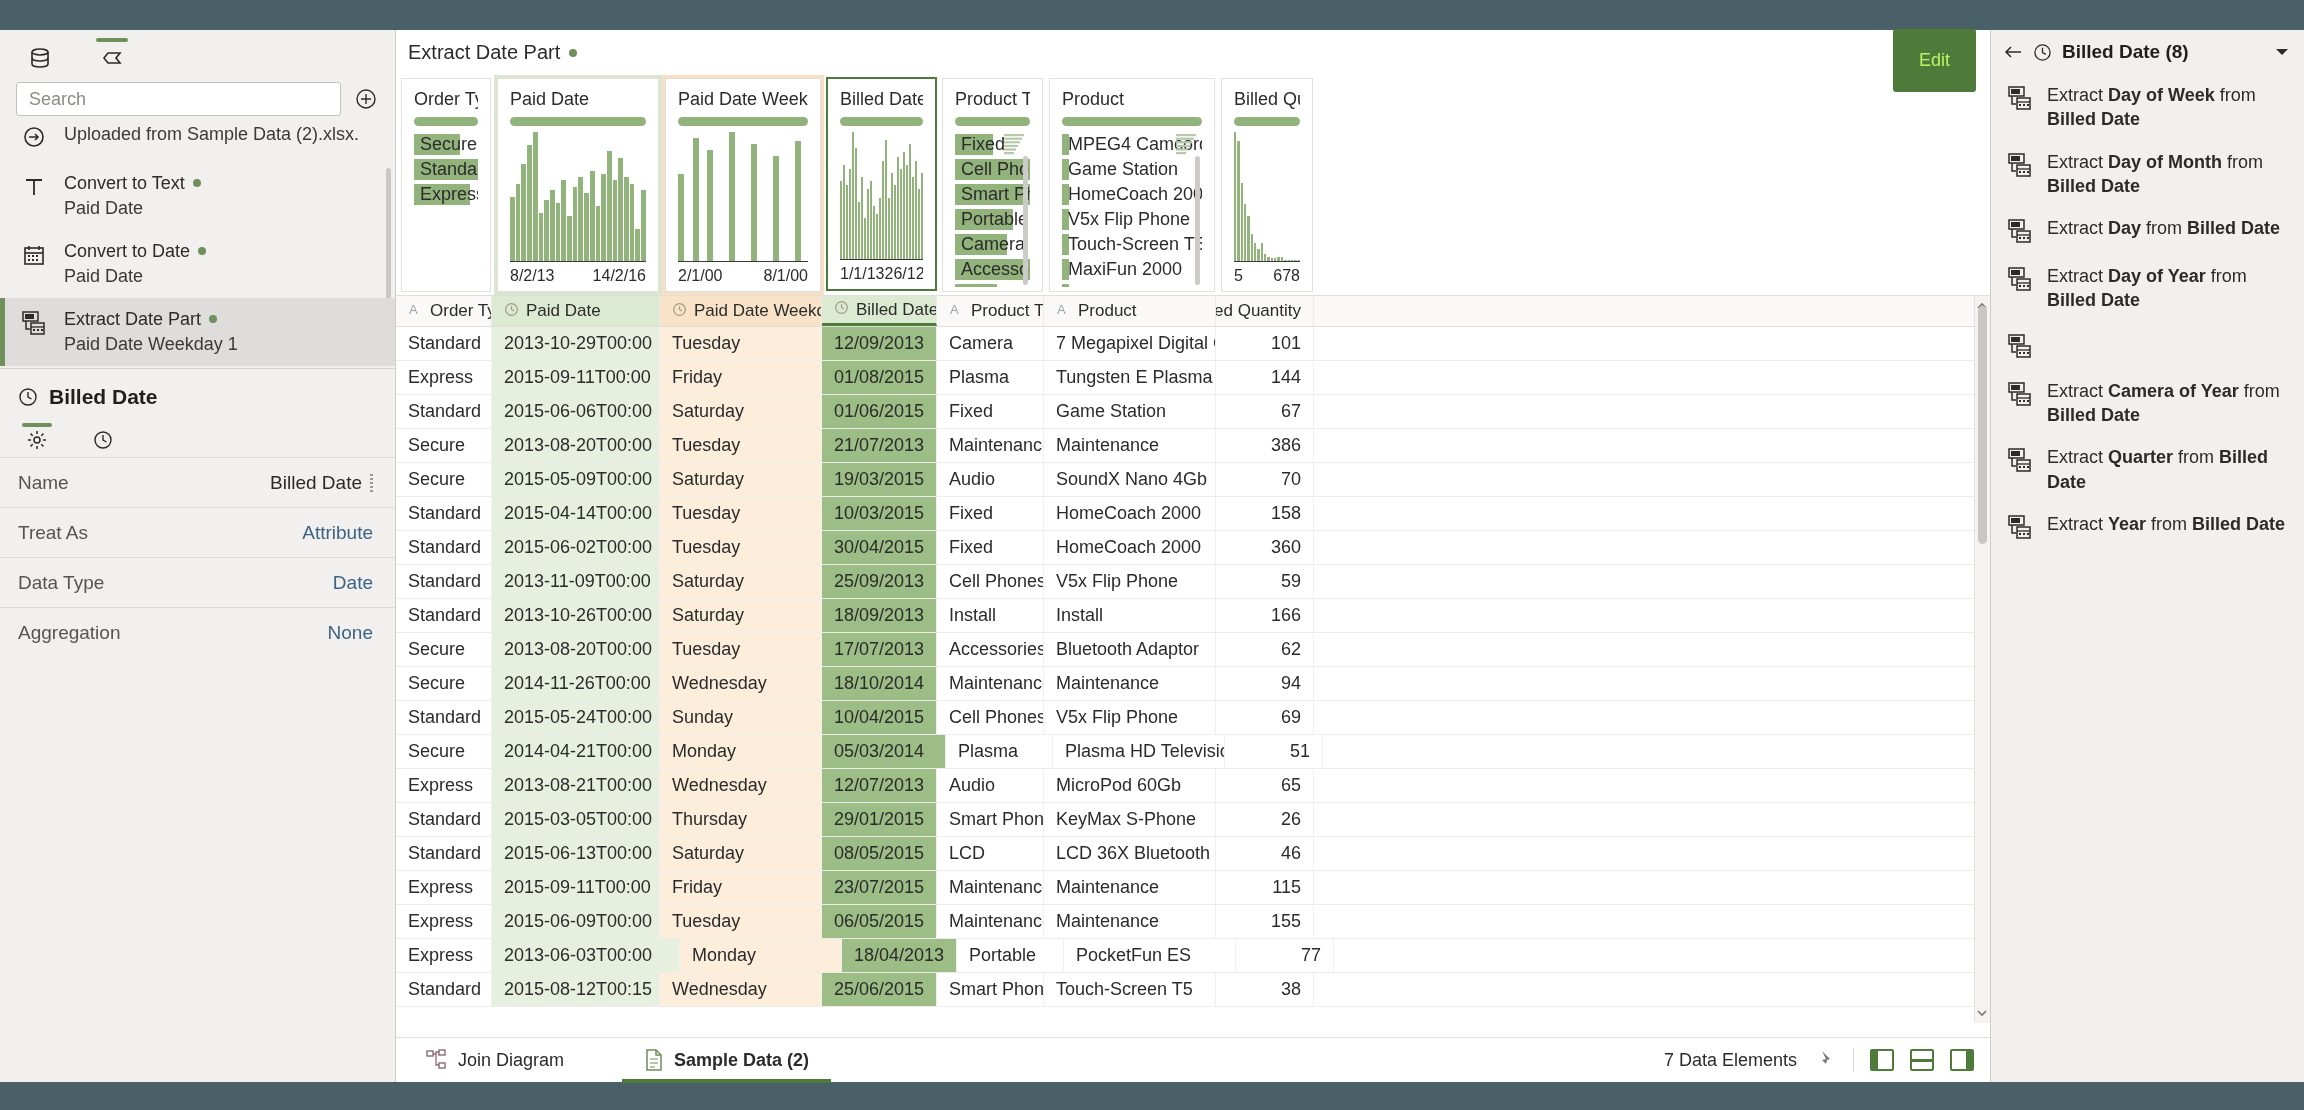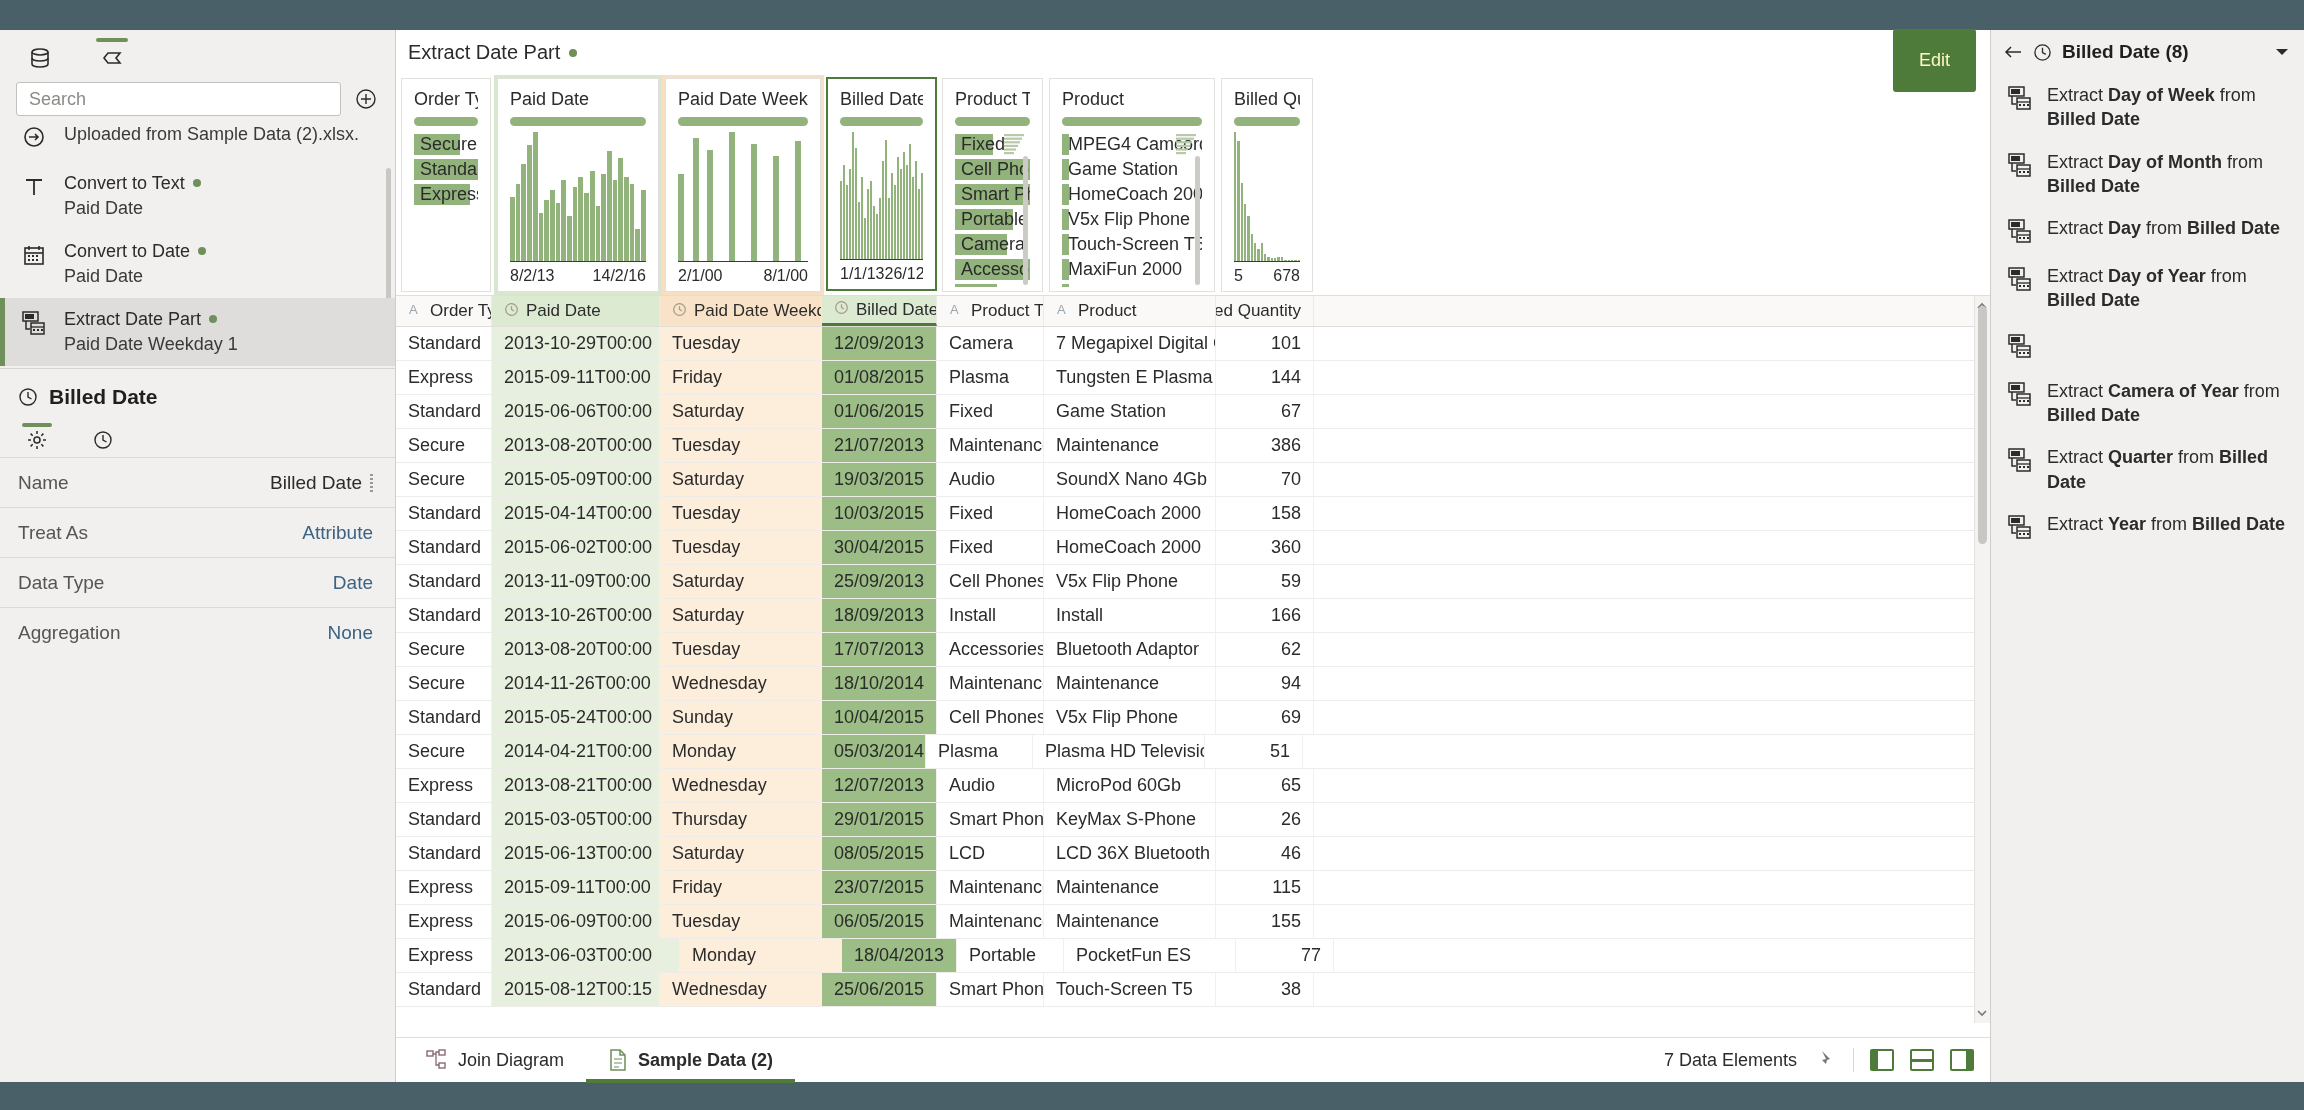--- a/index.html
+++ b/index.html
@@ -63,21 +63,21 @@
   .prop-row .v { color:#2b2b2b; }
   .prop-row.link .v { color:#3c6383; }
   .grip { width:3px; height:18px; margin-left:8px;
      background:repeating-linear-gradient(to bottom,#9b9995 0 2px,transparent 2px 4px); display:inline-block; vertical-align:middle;}
 
   
   .center { position:absolute; left:396px; top:30px; width:1594px; height:1052px; background:#fff; }
   .center-head { height:45px; display:flex; align-items:center; justify-content:space-between; padding:0 14px 0 12px; background:#fff; }
   .center-title { font-size:20px; display:flex; align-items:center; gap:9px; color:#2b2b2b; }
   .edit-btn {
-    background:#4f7b3a; color:#fef9c3; font-size:18px; padding:21px 26px; border-radius:3px; cursor:pointer;margin-top:16px;
+    background:#4f7b3a; color:#bef264; font-size:18px; padding:21px 26px; border-radius:3px; cursor:pointer;margin-top:16px;
   }
 
   
   .cards { display:flex; height:220px; padding:0 2px; gap:0; background:#fff; }
   .card-wrap { padding:3px; }
   .card-wrap.hl-green { background:#d9e7ce; }
   .card-wrap.hl-orange { background:#f6dfc2; }
   .card-wrap.hl-sel { background:#ffffff; padding:2px; }
   .card {
     background:#fff; border:1px solid #e2e0dc; height:214px; padding:10px 12px 4px 12px;
@@ -123,21 +123,21 @@
   .cell.c-sel { background:#9cbd85; }
   .cell.num { justify-content:flex-end; }
 
   .grid-scroll-track { position:absolute; right:0; top:0; bottom:0; width:16px; background:#f4f3f1; border-left:1px solid #e5e3df; }
   .grid-scroll-thumb { position:absolute; right:3px; top:10px; width:9px; height:238px; background:#c9c7c3; border-radius:5px; }
   .sc-arrow { position:absolute; right:2px; width:12px; height:12px; }
 
   
   .footer { position:absolute; left:0; right:0; bottom:0; height:45px; background:#fff; border-top:1px solid #e0ded9;
             display:flex; align-items:center; justify-content:space-between; padding:0 16px 0 8px; }
-  .ftabs { display:flex; align-items:stretch; height:45px; }
+  .ftabs { display:flex; align-items:stretch; height:45px;gap:36px; }
   .ftab { display:flex; align-items:center; gap:10px; padding:0 22px; font-size:18px; color:#2b2b2b; cursor:pointer; position:relative; }
   .ftab.active { font-weight:bold; }
   .ftab.active::after { content:""; position:absolute; left:0; right:0; bottom:0; height:4px; background:#4f7b3a; }
   .fright { display:flex; align-items:center; gap:16px; font-size:18px; color:#2b2b2b; }
   .fsep { width:1px; height:24px; background:#d8d6d2; }
   .lay-btn { width:24px; height:22px; border:2px solid #4f7b3a; border-radius:2px; cursor:pointer; position:relative; background:#fff;}
 
   
   .right-panel { position:absolute; left:1990px; top:30px; width:314px; height:1052px; background:#f1f0ee; border-left:1px solid #cfcdc9; }
   .rp-head { display:flex; align-items:center; gap:10px; padding:12px 14px 12px 12px; height:44px; }
@@ -688,21 +688,21 @@
             <div class="cell c-orange" style="width: 162px;">Sunday</div>
             <div class="cell c-sel" style="width: 115px;">10/04/2015</div>
             <div class="cell" style="width: 107px;">Cell Phones</div>
             <div class="cell" style="width: 172px;">V5x Flip Phone</div>
             <div class="cell num" style="width: 98px;">69</div>
           </div>
           <div class="row">
             <div class="cell" style="width: 96px;">Secure</div>
             <div class="cell c-green" style="width: 168px;">2014-04-21T00:00</div>
             <div class="cell c-orange" style="width: 162px;">Monday</div>
-            <div class="cell c-sel" style="width: 104px;">05/03/2014</div>
+            <div class="cell c-sel" style="width: 124px;">05/03/2014</div>
             <div class="cell" style="width: 107px;">Plasma</div>
             <div class="cell" style="width: 172px;">Plasma HD Television</div>
             <div class="cell num" style="width: 98px;">51</div>
           </div>
           <div class="row">
             <div class="cell" style="width: 96px;">Express</div>
             <div class="cell c-green" style="width: 168px;">2013-08-21T00:00</div>
             <div class="cell c-orange" style="width: 162px;">Wednesday</div>
             <div class="cell c-sel" style="width: 115px;">12/07/2013</div>
             <div class="cell" style="width: 107px;">Audio</div>

